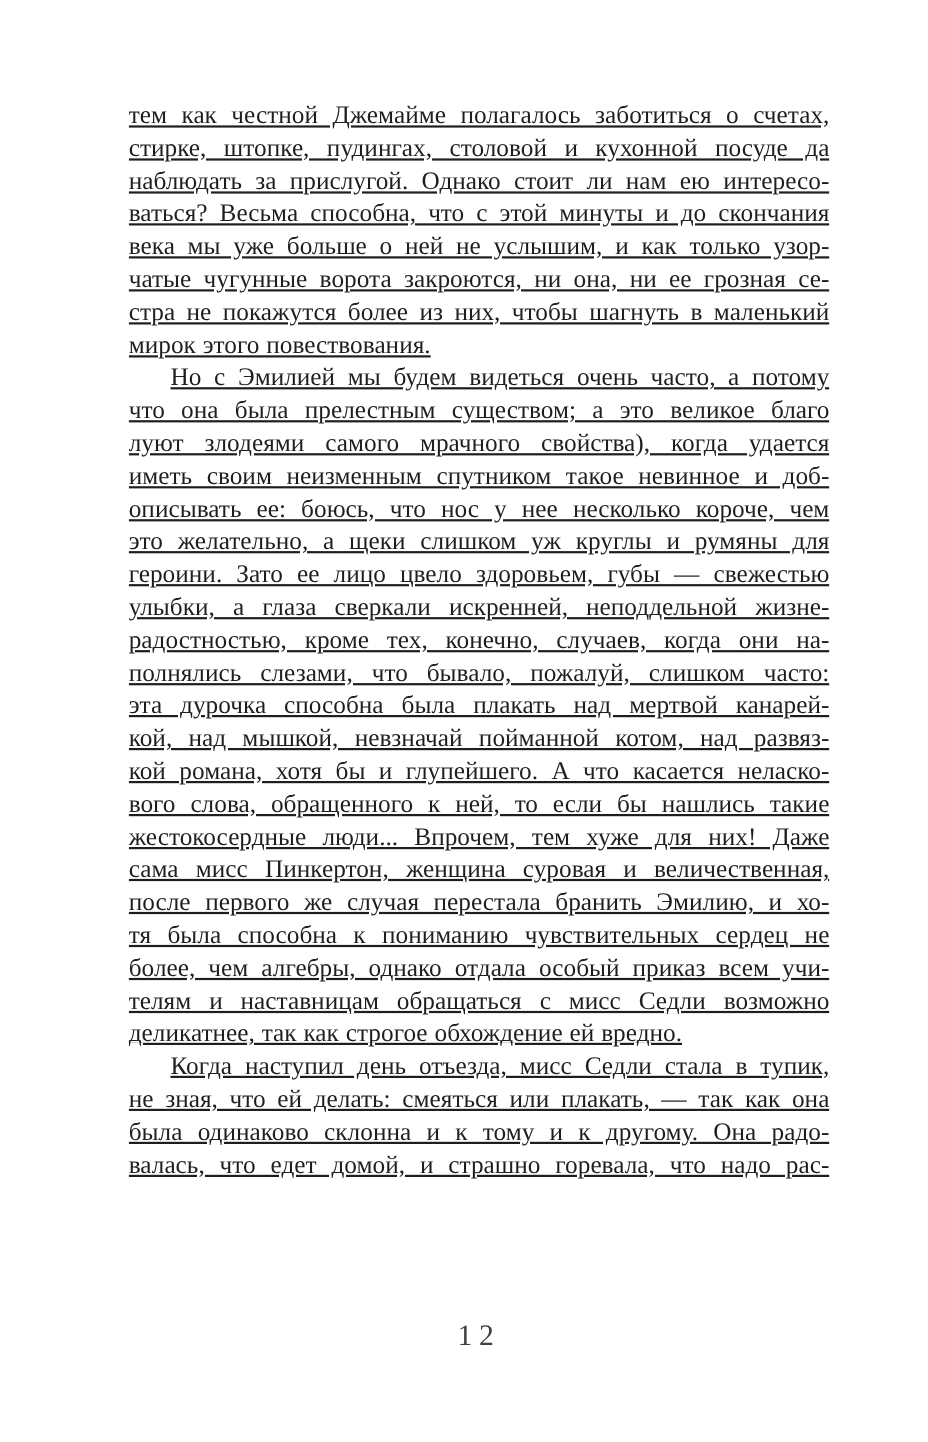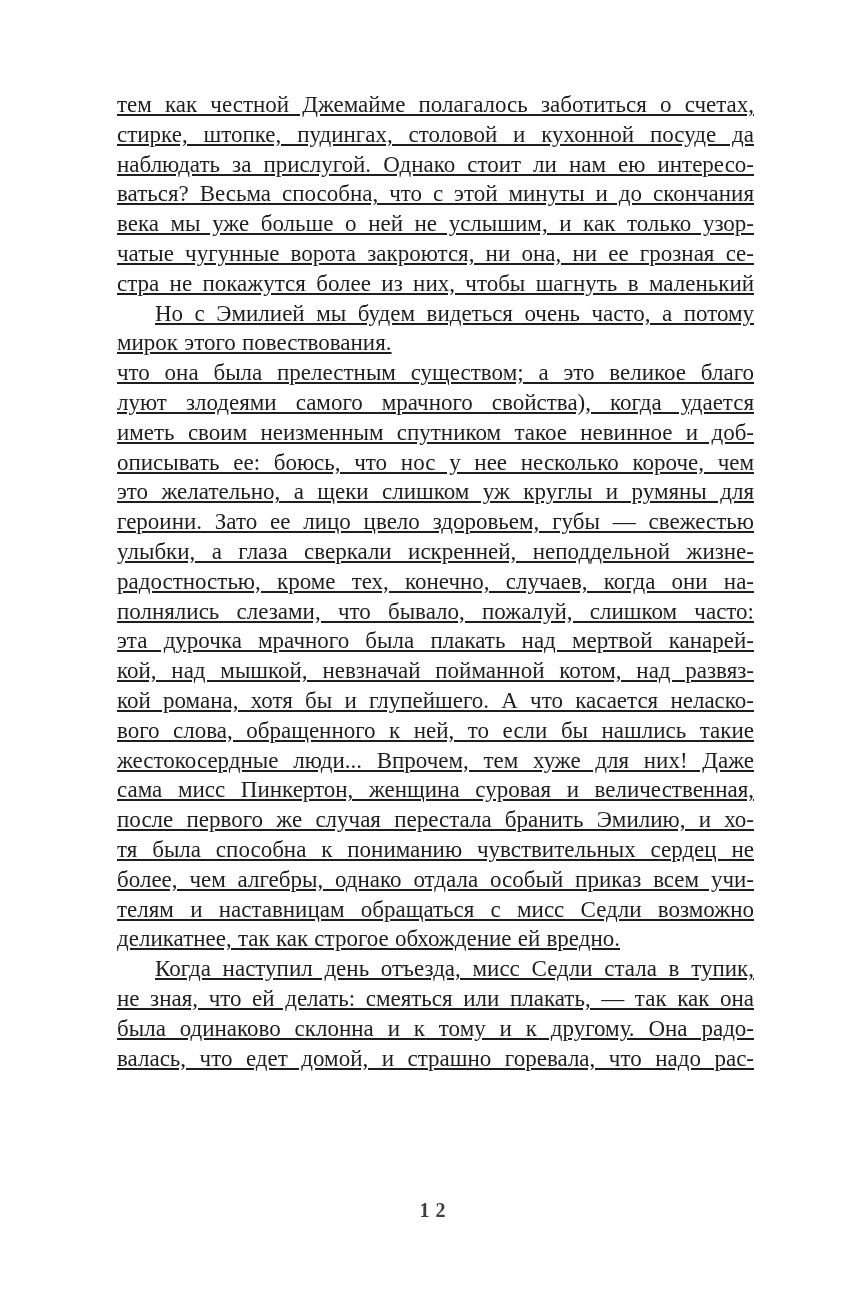--- a/index.html
+++ b/index.html
@@ -41,50 +41,49 @@
   }
   .line.indent {
     padding-left: 38px;
   }
   .page-number {
     position: absolute;
     left: 117px;
     top: 1199px;
     width: 637px;
     text-align: center;
-    font-size: 20px;
+    font-size: 27px;
     letter-spacing: 6px;
     color: #3f3f3f;
-    font-weight: bold;
   }
 </style>
 </head>
 <body style="background: rgb(255, 255, 255);">
 
 <div class="page">
   <div class="text-block" style="color: rgb(30, 30, 30);">
       <div class="line">тем как честной Джемайме полагалось заботиться о счетах,</div>
       <div class="line">стирке, штопке, пудингах, столовой и кухонной посуде да</div>
       <div class="line">наблюдать за прислугой. Однако стоит ли нам ею интересо-</div>
       <div class="line">ваться? Весьма способна, что с этой минуты и до скончания</div>
       <div class="line">века мы уже больше о ней не услышим, и как только узор-</div>
       <div class="line">чатые чугунные ворота закроются, ни она, ни ее грозная се-</div>
       <div class="line">стра не покажутся более из них, чтобы шагнуть в маленький</div>
+      <div class="line flush">мирок этого повествования.</div>
       <div class="line indent">Но с Эмилией мы будем видеться очень часто, а потому</div>
-      <div class="line flush">мирок этого повествования.</div>
       <div class="line">что она была прелестным существом; а это великое благо</div>
       <div class="line">луют злодеями самого мрачного свойства), когда удается</div>
       <div class="line">иметь своим неизменным спутником такое невинное и доб-</div>
       <div class="line">описывать ее: боюсь, что нос у нее несколько короче, чем</div>
       <div class="line">это желательно, а щеки слишком уж круглы и румяны для</div>
       <div class="line">героини. Зато ее лицо цвело здоровьем, губы — свежестью</div>
       <div class="line">улыбки, а глаза сверкали искренней, неподдельной жизне-</div>
       <div class="line">радостностью, кроме тех, конечно, случаев, когда они на-</div>
       <div class="line">полнялись слезами, что бывало, пожалуй, слишком часто:</div>
-      <div class="line">эта дурочка мрачного была плакать над мертвой канарей-</div>
+      <div class="line">эта дурочка способна была плакать над мертвой канарей-</div>
       <div class="line">кой, над мышкой, невзначай пойманной котом, над развяз-</div>
       <div class="line">кой романа, хотя бы и глупейшего. А что касается неласко-</div>
       <div class="line">вого слова, обращенного к ней, то если бы нашлись такие</div>
       <div class="line">жестокосердные люди... Впрочем, тем хуже для них! Даже</div>
       <div class="line">сама мисс Пинкертон, женщина суровая и величественная,</div>
       <div class="line">после первого же случая перестала бранить Эмилию, и хо-</div>
       <div class="line">тя была способна к пониманию чувствительных сердец не</div>
       <div class="line">более, чем алгебры, однако отдала особый приказ всем учи-</div>
       <div class="line">телям и наставницам обращаться с мисс Седли возможно</div>
       <div class="line flush">деликатнее, так как строгое обхождение ей вредно.</div>

